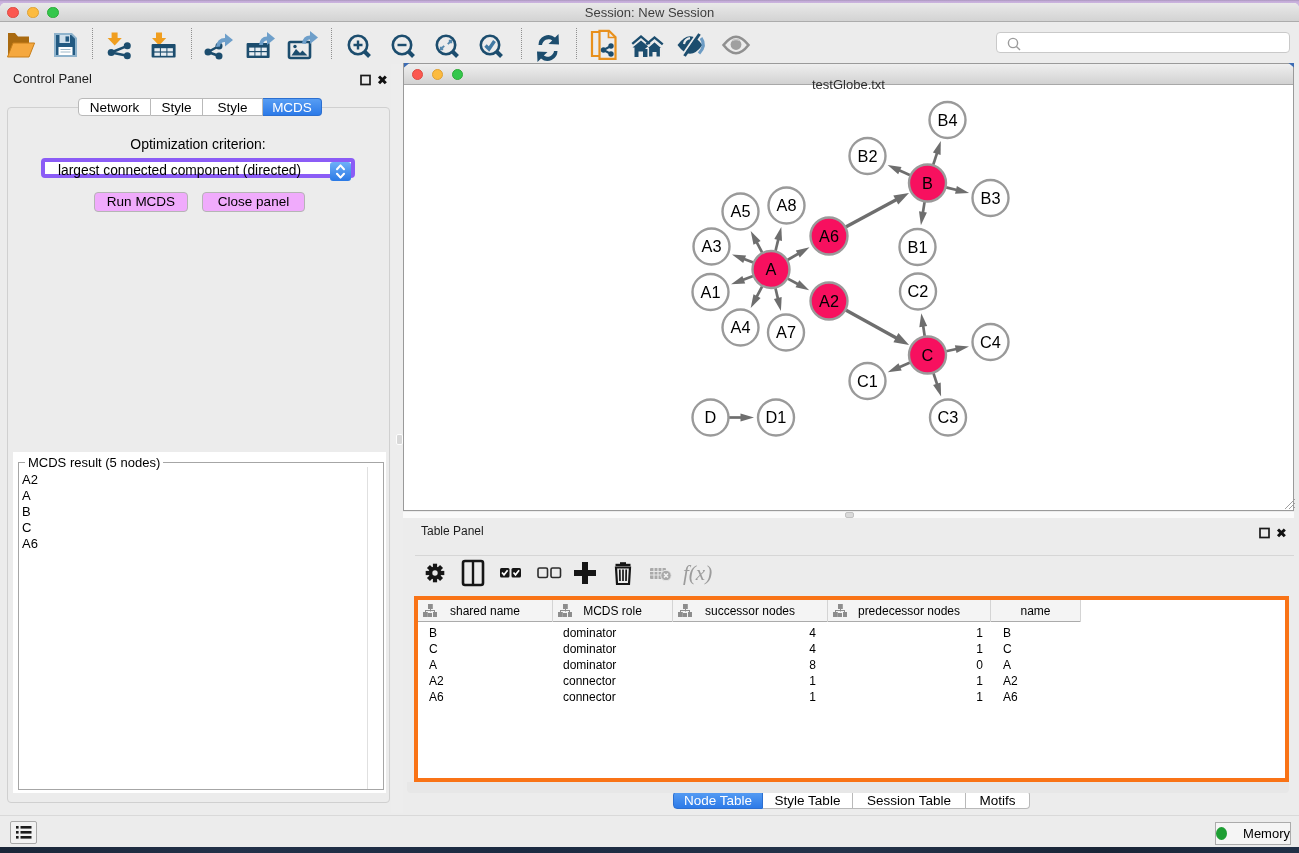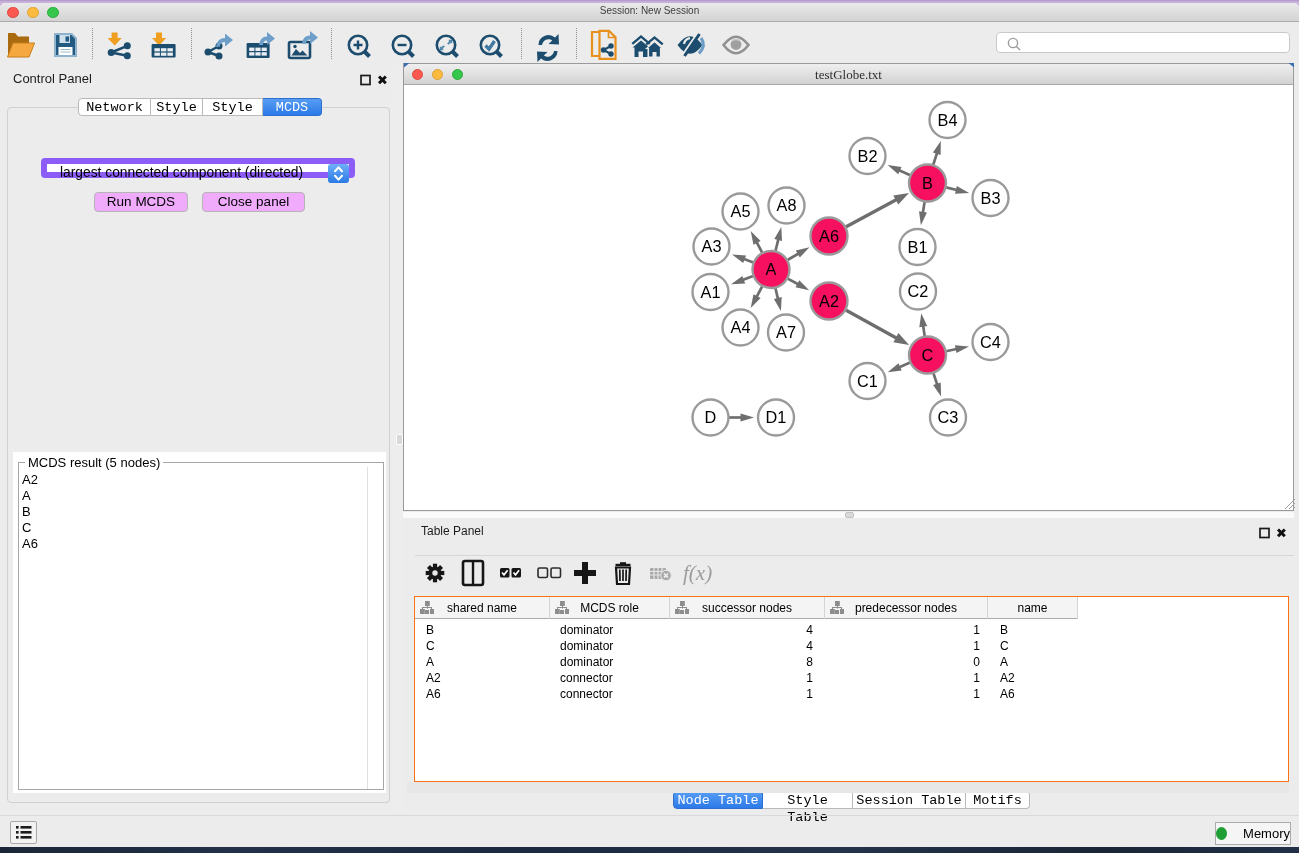--- a/index.html
+++ b/index.html
@@ -6,55 +6,55 @@
 html,body { width:1299px; height:853px; overflow:hidden; }
 body { font-family:"Liberation Sans", sans-serif; background:linear-gradient(#a291b5 0px,#c3aad8 1px,#cbb4de 3px,#cbb4de 100%); position:relative; }
 #win { position:absolute; left:0; top:3px; width:1299px; height:844px; background:#ececec; border-radius:5px 5px 0 0; overflow:hidden; transform:translateZ(0); }
 #navy { position:absolute; left:0; bottom:0; width:1299px; height:6px; background:linear-gradient(90deg,#1a2638 0%,#223149 18%,#1b2a41 40%,#24334a 65%,#192537 85%,#213047 100%); }
 
 #titlebar { position:absolute; left:0; top:0; width:1299px; height:19px; background:linear-gradient(#e9e9e9,#d3d3d3); border-bottom:1px solid #acacac; border-radius:5px 5px 0 0; }
 .tl { position:absolute; top:3.5px; width:11.5px; height:11.5px; border-radius:50%; }
 #titlebar .t1 { left:7px;  background:#fb5850; border:1px solid #dd4b43; }
 #titlebar .t2 { left:27px; background:#fcbb3f; border:1px solid #dfa134; }
 #titlebar .t3 { left:47px; background:#34c74c; border:1px solid #2dab38; }
-#titlebar .ttl { position:absolute; top:2px; width:100%; text-align:center; font-size:10px; color:#3e3e3e; }
+#titlebar .ttl { position:absolute; top:2px; width:100%; text-align:center; font-size:13px; color:#3e3e3e; }
 
 #toolbar { position:absolute; left:0; top:19px; width:1299px; height:43px; background:#ececec; }
 .vsep { position:absolute; top:6px; height:31px; width:0; border-left:1px dotted #8f8f8f; }
 #search { position:absolute; left:996px; top:10px; width:294px; height:21px; background:#fff; border:1px solid #c9c9c9; border-radius:4px; }
 
 #cp-title { position:absolute; left:13px; top:68px; font-size:13px; color:#1d1d1d; }
 
-.tabrow { position:absolute; display:flex;font-family:Liberation Mono, monospace; }
+.tabrow { position:absolute; display:flex; }
 .tab { height:18px; line-height:17px; font-size:13.5px; text-align:center; background:#fff; border:1px solid #b9b9b9; border-left:none; color:#000; padding:0; }
 .tab.first { border-left:1px solid #b9b9b9; border-radius:4px 0 0 4px; }
 .tab.last { border-radius:0 4px 4px 0; }
 .tab.sel { background:linear-gradient(#579df3,#2c7ae8); color:#fff; border-color:#2c6fd0; }
 #tabpane { position:absolute; left:7px; top:104px; width:383px; height:696px; border:1px solid #d0d0d0; border-radius:4px; background:#ececec; }
 
 .button { position:absolute; height:20px; background:#f0abfc; border:1px solid #b5b5b5; border-radius:4px; font-size:13.5px; color:#000; text-align:center; line-height:18px; }
-#combo { position:absolute; left:41px; top:155px; width:314px; height:20px; background:#fff; border:6px solid #8b5cf6; border-radius:4px; font-size:13.8px; line-height:18px; padding-left:13px; color:#000; }
+#combo { position:absolute; left:41px; top:155px; width:314px; height:20px; background:#fff; border:4px solid #8b5cf6; border-radius:4px; font-size:13.8px; line-height:18px; padding-left:13px; color:#000; }
 #combo .cb { position:absolute; right:0px; top:0px; width:21px; height:18.5px; border-radius:3px; background:linear-gradient(#6fb0f8,#2a79e5); }
 
 #resultwhite { position:absolute; left:13px; top:449px; width:373px; height:341px; background:#fff; }
 #fieldset { position:absolute; left:5px; top:10px; right:2.5px; bottom:3px; border:1px solid #a6a6a6; }
 #legend { position:absolute; left:6px; top:-8px; background:#fff; padding:0 3px; font-size:13px; color:#000; }
 .listitem { font-size:13px; color:#000; line-height:16.1px; }
 
 #nwin { position:absolute; left:403px; top:60px; width:891px; height:448px; border:1px solid #9a9a9a; background:#fff; }
 #nwtitle { position:absolute; left:0; top:0; width:100%; height:21px; background:linear-gradient(#efefef,#d2d2d2); border-bottom:1px solid #a8a8a8; border-radius:2px 2px 0 0; }
-#nwtitle .ttl { position:absolute; top:3px; width:100%; text-align:center; font-size:13px; color:#2e2e2e;font-family:Liberation Serif, serif; }
+#nwtitle .ttl { position:absolute; top:13px; width:100%; text-align:center; font-size:13px; color:#2e2e2e; }
 #nwtitle .tl { top:4.5px; width:11px; height:11px; }
 #nwtitle .t1 { left:8px;  background:#fb5850; border:1px solid #dd4b43; }
 #nwtitle .t2 { left:28px; background:#fcbb3f; border:1px solid #dfa134; }
 #nwtitle .t3 { left:48px; background:#34c74c; border:1px solid #2dab38; }
 
 #tp-title { position:absolute; left:421px; top:521px; font-size:12px; color:#1d1d1d; }
 #ttoolbar-line { position:absolute; left:415px; top:552px; width:879px; height:0; border-top:1px solid #d6d6d6; }
-#tblbox { position:absolute; left:414px; top:593px; width:875px; height:186px; background:#fff; border:1px solid #f97316; }
+#tblbox { position:absolute; left:414px; top:593px; width:875px; height:186px; background:#fff; border:4px solid #f97316; }
 #thead { position:absolute; left:0; top:0; width:662px; height:22px; background:#f4f4f4; border-bottom:1px solid #ababab; }
 .th { position:absolute; top:0; height:22px; border-right:1px solid #d4d4d4; font-size:12px; color:#000; text-align:center; line-height:22px; }
 .td { position:absolute; font-size:12px; color:#000; height:16px; line-height:16px; }
 
 
 #statusline { position:absolute; left:0; top:812px; width:1299px; height:0; border-top:1px solid #d9d9d9; }
 #memorybtn { position:absolute; left:1215px; top:819px; width:76px; height:23px; background:#f5f5f5; border:1px solid #ababab; font-size:13px; color:#000; display:flex; align-items:center; justify-content:center; gap:16px; }
 .gdot { display:inline-block; width:13px; height:13px; border-radius:50%; background:#1e9e33; }
 #listbtn { position:absolute; left:10px; top:818px; width:27px; height:23px; background:#f2f2f2; border:1px solid #a9a9a9; border-radius:2px; }
 .sorti { position:absolute; left:5px; top:4px; width:14px; height:13px; background:
@@ -228,20 +228,21 @@
       <path d="M19,2.5 L25.8,9.3 M25.8,2.5 L19,9.3" stroke="#111" stroke-width="3"></path>
     </svg>
   </div>
   <div id="tabpane"></div>
   <div class="tabrow" style="left:78px; top:95px;">
     <div class="tab first" style="width:73px">Network</div>
     <div class="tab" style="width:52px">Style</div>
     <div class="tab" style="width:60px">Style</div>
     <div class="tab last sel" style="width:59px">MCDS</div>
   </div>
+  <div style="position:absolute; left:0; top:133px; width:396px; text-align:center; font-size:14px; color:#000;">Optimization criterion:</div>
   <div id="combo">largest connected component (directed)
     <div class="cb">
       <svg width="21" height="19" viewBox="0 0 21 19" style="position:absolute;left:0;top:0">
         <path d="M7,7.2 L10.5,3.4 L14,7.2" fill="none" stroke="#fff" stroke-width="2.1" stroke-linecap="round" stroke-linejoin="round"></path>
         <path d="M7,11.8 L10.5,15.6 L14,11.8" fill="none" stroke="#fff" stroke-width="2.1" stroke-linecap="round" stroke-linejoin="round"></path>
       </svg>
     </div>
   </div>
   <div class="button" style="left:94px; top:189px; width:94px;">Run MCDS</div>
   <div class="button" style="left:202px; top:189px; width:103px;">Close panel</div>

